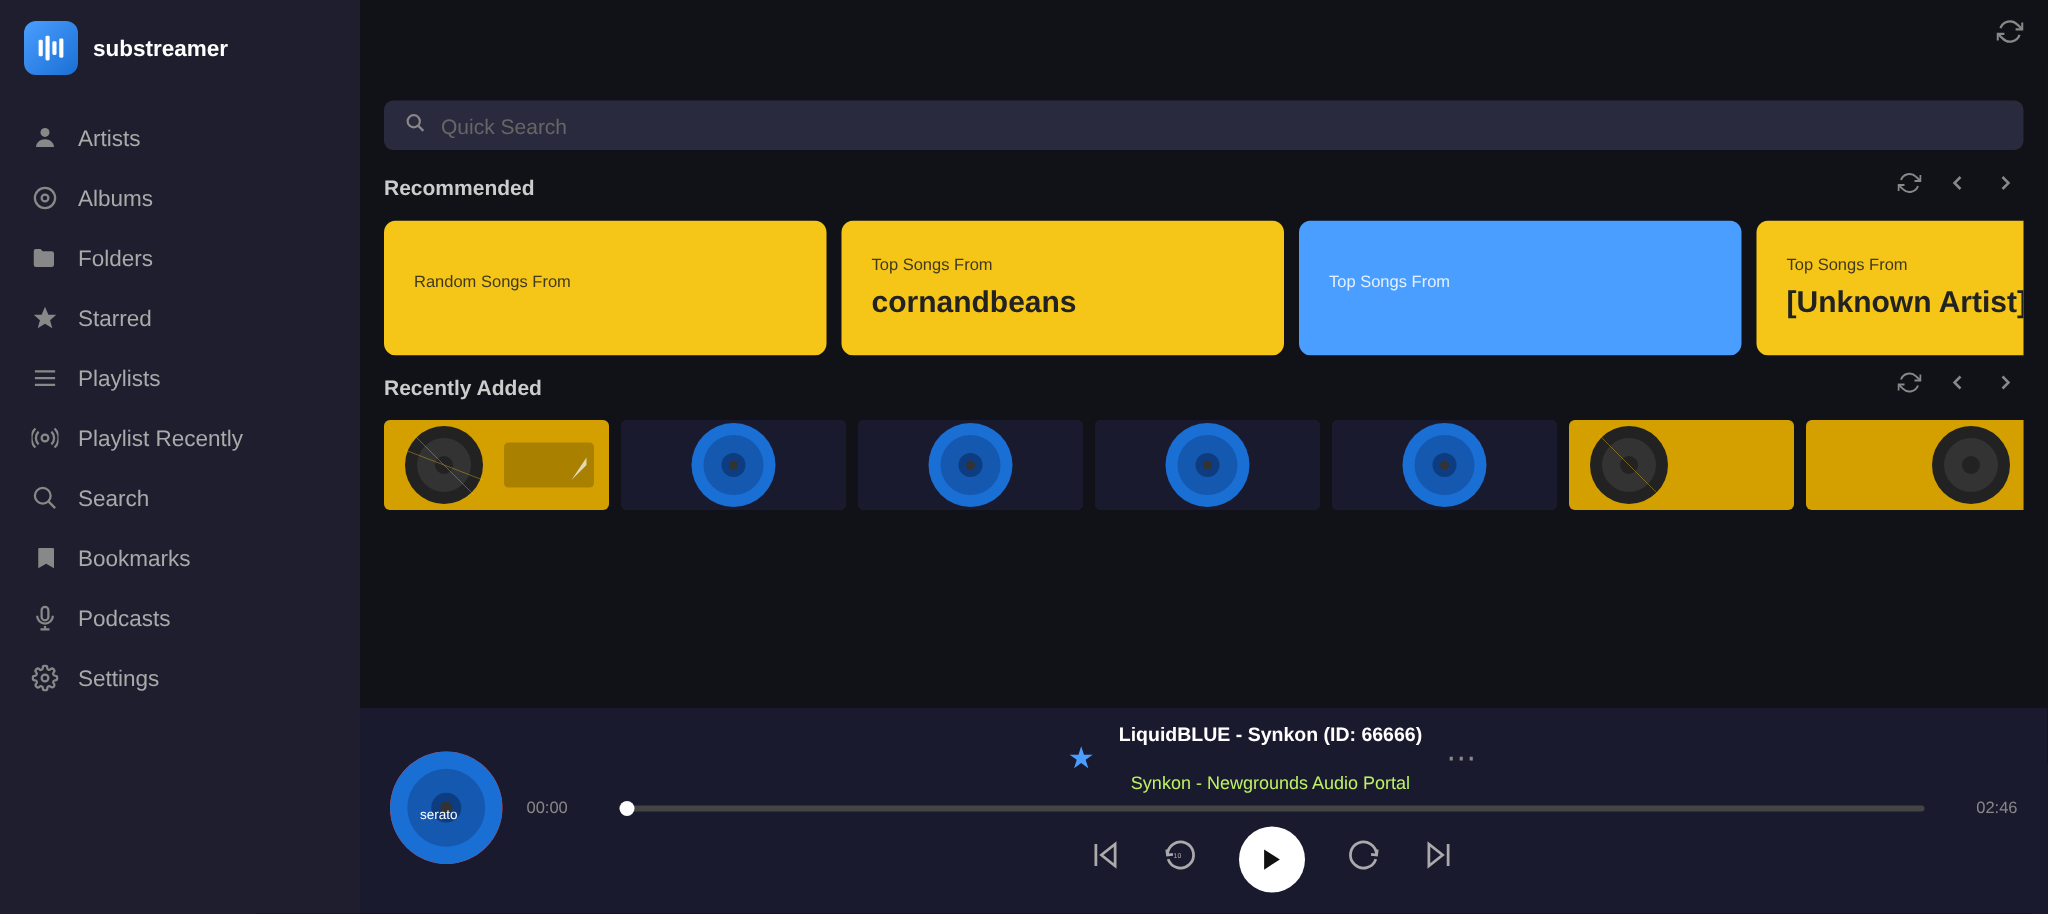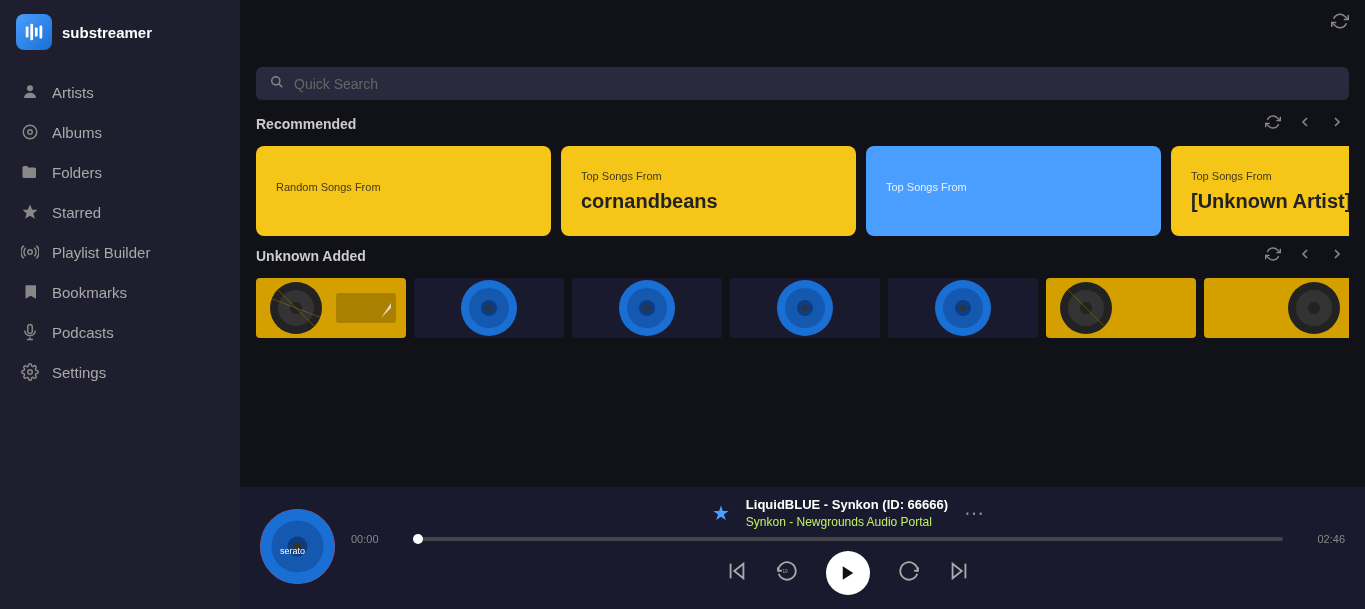--- a/index.html
+++ b/index.html
@@ -385,32 +385,51 @@
 
     <div class="nav-item">
       <span class="nav-icon">
         <svg width="18" height="18" viewBox="0 0 24 24" fill="#888">
             <polygon points="12,2 15,9 22,9 16.5,14 18.5,21 12,17 5.5,21 7.5,14 2,9 9,9"></polygon>
           </svg>
       </span>
       <span>Starred</span>
     </div>
 
+    <div class="nav-item">
+      <span class="nav-icon">
+        <svg width="18" height="18" viewBox="0 0 24 24" fill="none" stroke="#888" stroke-width="2">
+            <line x1="3" y1="6" x2="21" y2="6"></line>
+            <line x1="3" y1="12" x2="21" y2="12"></line>
+            <line x1="3" y1="18" x2="21" y2="18"></line>
+          </svg>
+      </span>
+      <span>Playlists</span>
+    </div>
 
     <div class="nav-item">
       <span class="nav-icon">
         <svg width="18" height="18" viewBox="0 0 24 24" fill="none" stroke="#888" stroke-width="2">
             <circle cx="12" cy="12" r="3"></circle>
             <path d="M6.3 6.3a8 8 0 000 11.4M17.7 6.3a8 8 0 010 11.4"></path>
             <path d="M3.5 3.5a12 12 0 000 17M20.5 3.5a12 12 0 010 17"></path>
           </svg>
       </span>
-      <span>Playlist Builder</span>
-    </div>
-
+      <span>Playlist Recently</span>
+    </div>
+
+    <div class="nav-item">
+      <span class="nav-icon">
+        <svg width="18" height="18" viewBox="0 0 24 24" fill="none" stroke="#888" stroke-width="2">
+            <circle cx="10" cy="10" r="7"></circle>
+            <line x1="15" y1="15" x2="21" y2="21"></line>
+          </svg>
+      </span>
+      <span>Search</span>
+    </div>
 
     <div class="nav-item">
       <span class="nav-icon">
         <svg width="18" height="18" viewBox="0 0 24 24" fill="#888">
             <path d="M5 3h14a1 1 0 011 1v17l-7-4-7 4V4a1 1 0 011-1z"></path>
           </svg>
       </span>
       <span>Bookmarks</span>
     </div>
 
@@ -498,21 +517,21 @@
       </div>
       <div class="rec-card card-yellow3">
         <span class="rec-card-label">Top Songs From</span>
         <span class="rec-card-title">[Unknown Artist]</span>
       </div>
     </div>
   </div>
 
   <div class="section">
     <div class="section-header">
-      <span class="section-title">Unknown Added</span>
+      <span class="section-title">Recently Added</span>
       <div class="section-controls">
         <button class="ctrl-btn">
           <svg width="16" height="16" viewBox="0 0 24 24" fill="none" stroke="#888" stroke-width="2">
               <path d="M23 4v6h-6"></path>
               <path d="M1 20v-6h6"></path>
               <path d="M3.51 9a9 9 0 0114.85-3.36L23 10M1 14l4.64 4.36A9 9 0 0020.49 15"></path>
             </svg>
         </button>
         <button class="ctrl-btn">
           <svg width="16" height="16" viewBox="0 0 24 24" fill="none" stroke="#888" stroke-width="2.5">
@@ -615,21 +634,21 @@
           <circle cx="37.5" cy="37.5" r="26" fill="#1558b0"></circle>
           <circle cx="37.5" cy="37.5" r="10" fill="#0d3d80"></circle>
           <circle cx="37.5" cy="37.5" r="4" fill="#333"></circle>
           <text x="20" y="45" font-size="9" fill="white" font-family="sans-serif">serato</text>
         </svg>
       </div>
 
       <div class="player-info">
         <div class="player-meta">
           <button class="star-btn">★</button>
-          <div style="display:flex;flex-direction:column;gap:3px;">
+          <div style="display:flex;flex-direction:column;align-items:center;gap:18px;">
             <span class="player-song-title">LiquidBLUE - Synkon (ID: 66666)</span>
             <span class="player-song-artist">Synkon - Newgrounds Audio Portal</span>
           </div>
           <button class="more-btn">⋯</button>
         </div>
 
         <div class="progress-row">
           <span class="time-label">00:00</span>
           <div class="progress-track">
             <div class="progress-fill" style="width: 0%;"></div>

